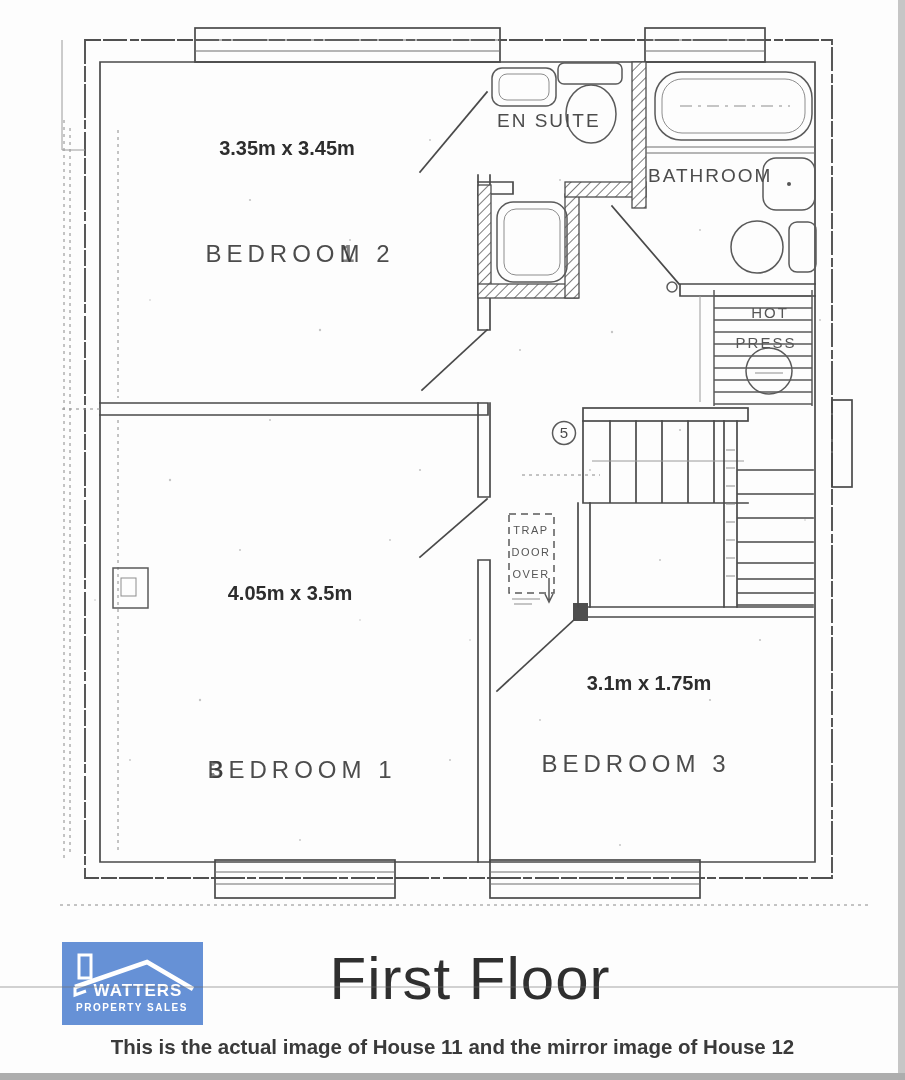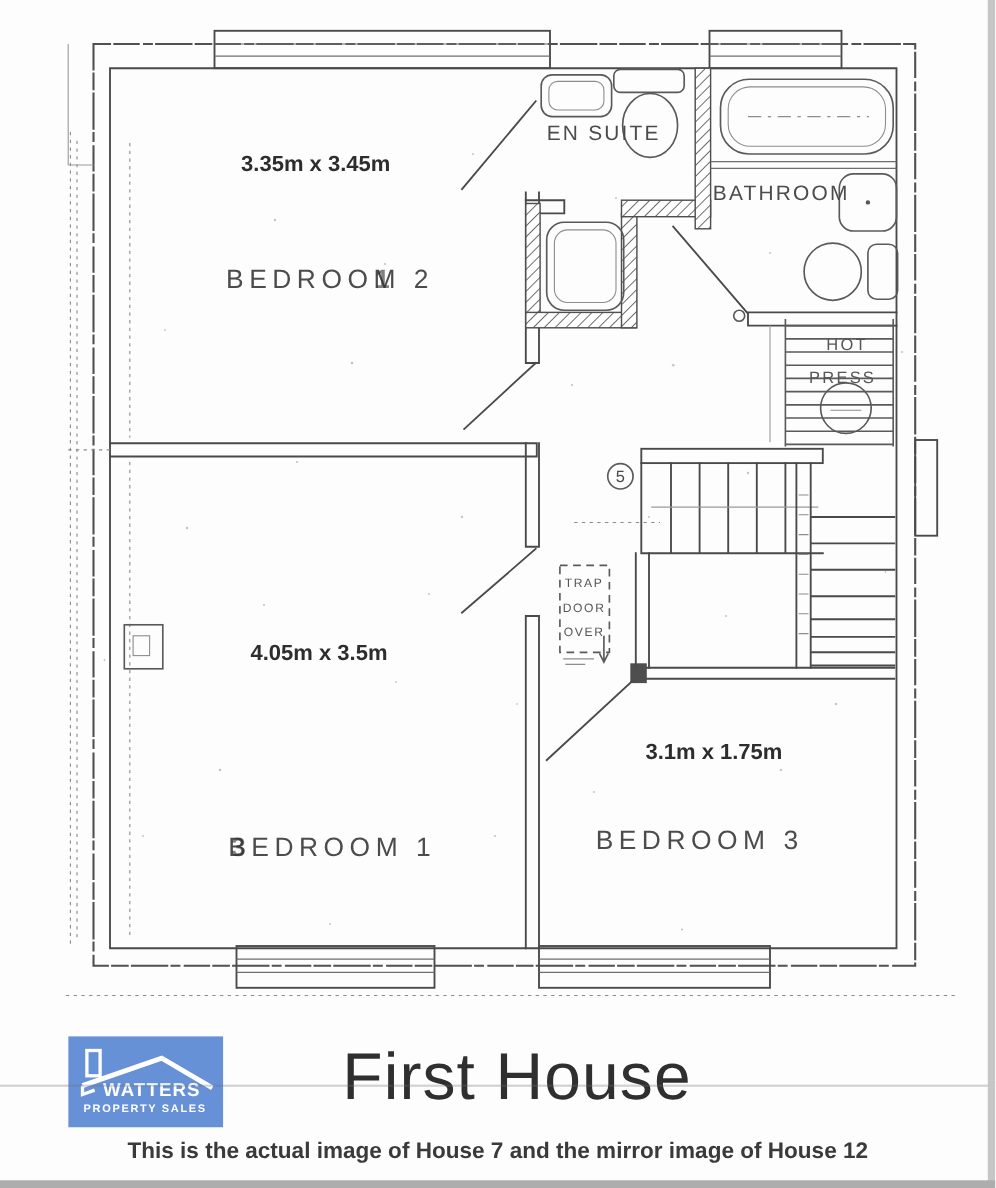--- a/index.html
+++ b/index.html
@@ -225,19 +225,19 @@
     <rect x="0" y="0" width="141" height="83" fill="#6691d6"></rect>
     <g stroke="#ffffff" fill="none" stroke-linejoin="miter">
       <path d="M13,45 L85,20 L131,47" stroke-width="4.5"></path>
       <path d="M13,45 L13,53 L24,49" stroke-width="3"></path>
       <rect x="17" y="13" width="12" height="23" stroke-width="3"></rect>
     </g>
     <text x="76" y="54" text-anchor="middle" fill="#ffffff" style="font-family:'Liberation Sans',sans-serif;font-size:17px;font-weight:bold;letter-spacing:1px;">WATTERS</text>
     <text x="70" y="69" text-anchor="middle" fill="#ffffff" style="font-family:'Liberation Sans',sans-serif;font-size:10px;font-weight:bold;letter-spacing:1.5px;">PROPERTY SALES</text>
   </svg>
 
-  <div class="page-title">First House</div>
-  <div class="page-caption">This is the actual image of House 7 and the mirror image of House 12</div>
+  <div class="page-title">First Floor</div>
+  <div class="page-caption">This is the actual image of House 11 and the mirror image of House 12</div>
 
   <div class="scan-line"></div>
   <div class="edge-right"></div>
   <div class="edge-bottom"></div>
 </div>
 
 </body></html>

